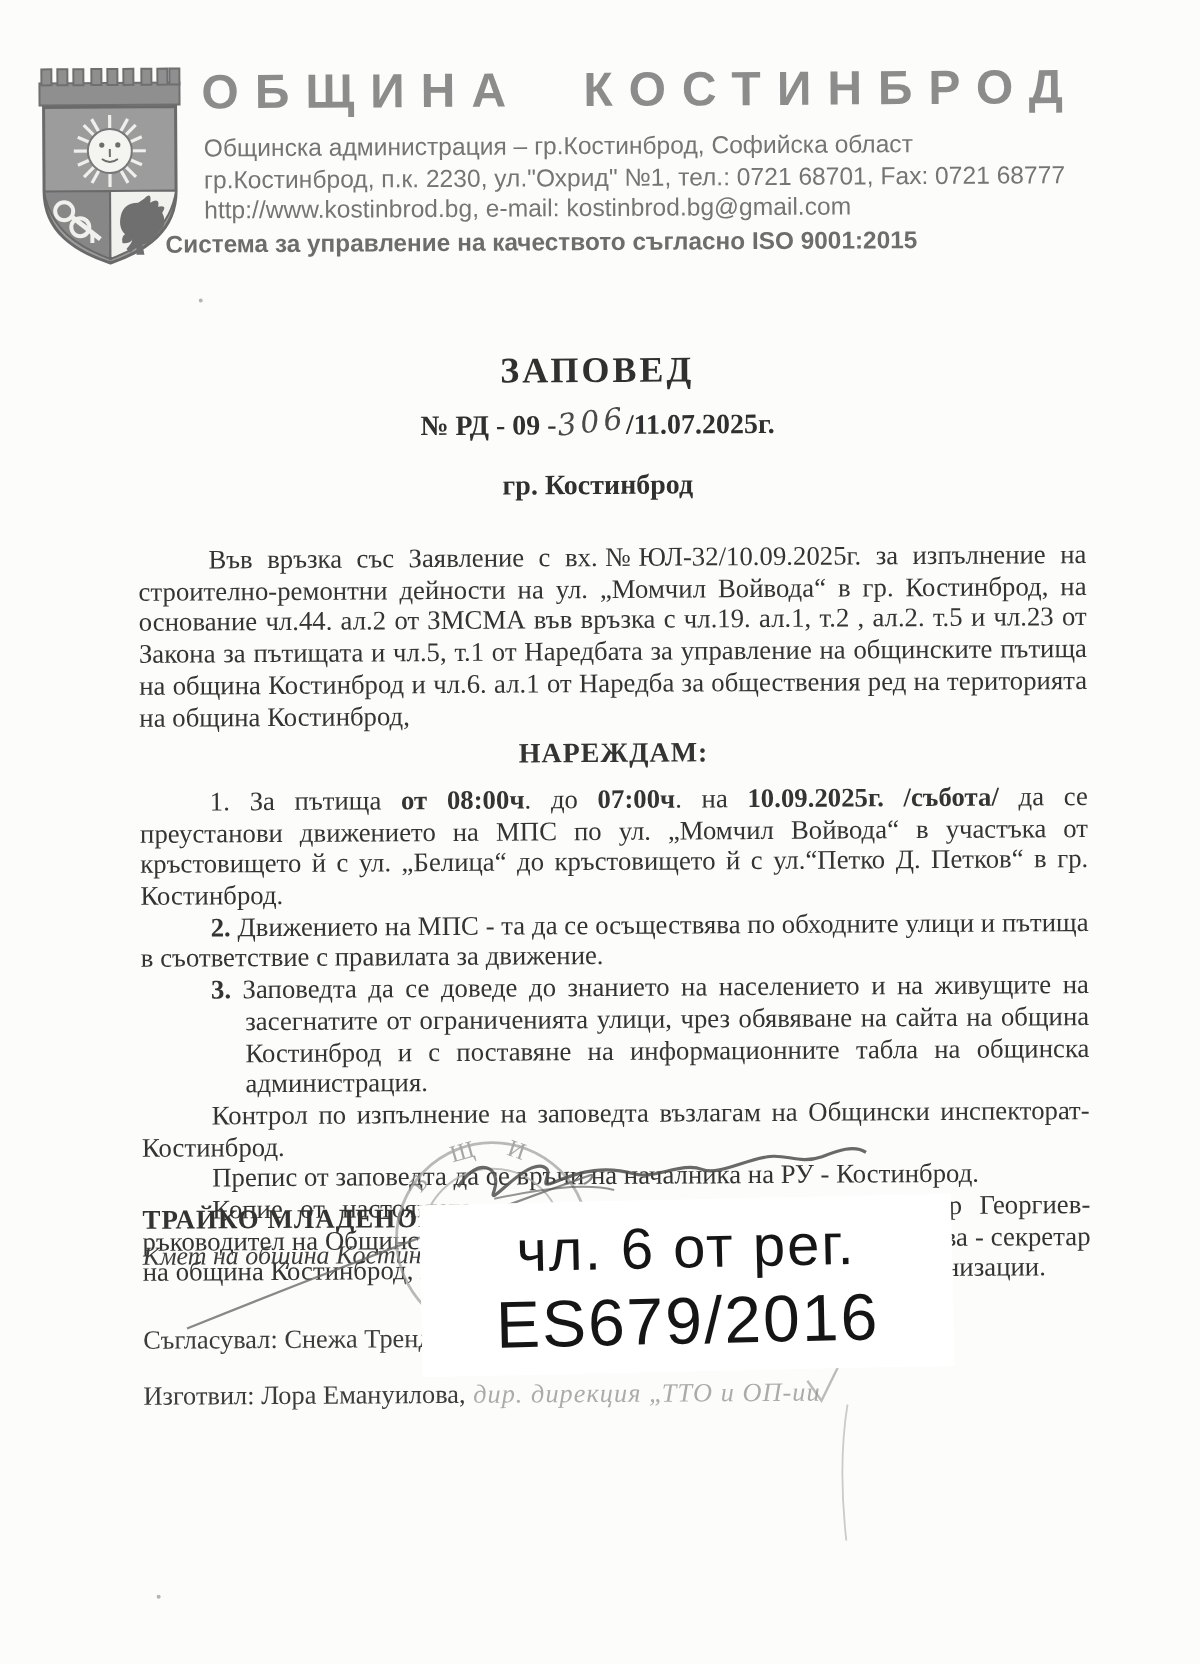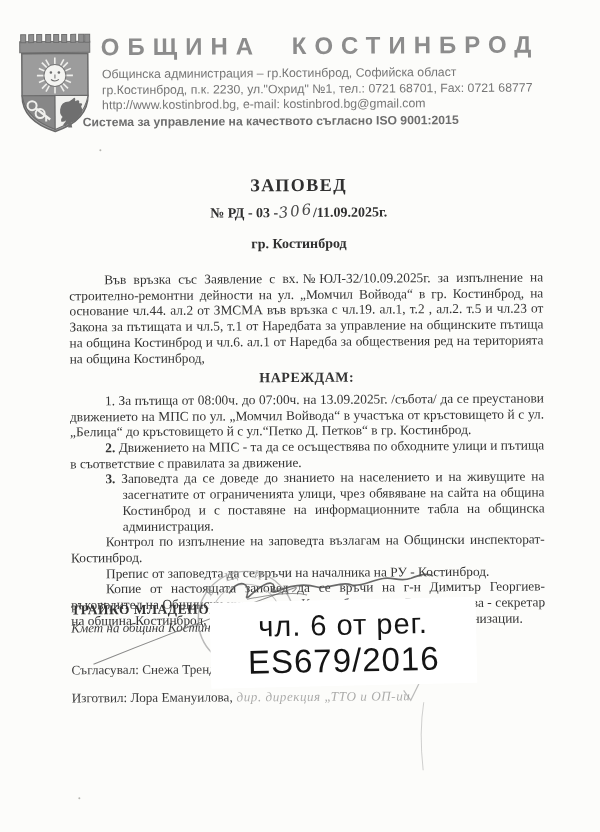--- a/index.html
+++ b/index.html
@@ -62,21 +62,21 @@
     font-size:13.4px;line-height:15.7px;
     text-align:justify;color:#343434;
   }
   .body-text p{margin:0;text-indent:35px;}
   .decree-heading{
     text-align:center;font-weight:bold;font-size:14px;
     margin:5px 0 6px 0 !important;text-indent:0 !important;
     letter-spacing:0.5px;
   }
   .item3{padding-left:52px;text-indent:-17px !important;text-align:justify;}
-  b{font-weight:normal;}
+  b{font-weight:bold;}
   .num-b{font-weight:bold;}
   
   .sig-name{
     position:absolute;left:70px;top:601px;
     font-weight:bold;font-size:13.5px;letter-spacing:0.5px;color:#333;
   }
   .sig-title{
     position:absolute;left:70px;top:619px;
     font-style:italic;font-size:13px;color:#3c3c3c;
   }
@@ -154,30 +154,30 @@
   <div class="addr">
     <div>Общинска администрация – гр.Костинброд, Софийска област</div>
     <div>гр.Костинброд, п.к. 2230, ул."Охрид" №1, тел.: 0721 68701, Fax: 0721 68777</div>
     <div>http://www.kostinbrod.bg, e-mail: kostinbrod.bg@gmail.com</div>
   </div>
 
   <div class="iso-line">Система за управление на качеството съгласно ISO 9001:2015</div>
 
   <div class="doc-title">ЗАПОВЕД</div>
 
-  <div class="order-no"><span>№ РД - 03 -</span><span class="handwritten">306</span><span>/11.09.2025г.</span></div>
+  <div class="order-no"><span>№ РД - 09 -</span><span class="handwritten">306</span><span>/11.07.2025г.</span></div>
 
   <div class="doc-city">гр. Костинброд</div>
 
   <div class="body-text">
     <p>Във връзка със Заявление с вх.№ЮЛ-32/10.09.2025г. за изпълнение на строително-ремонтни дейности на ул. „Момчил Войвода“ в гр. Костинброд, на основание чл.44. ал.2 от ЗМСМА във връзка с чл.19. ал.1, т.2 , ал.2. т.5 и чл.23 от Закона за пътищата и чл.5, т.1 от Наредбата за управление на общинските пътища на община Костинброд и чл.6. ал.1 от Наредба за обществения ред на територията на община Костинброд,</p>
 
     <p class="decree-heading">НАРЕЖДАМ:</p>
 
-    <p><span>1.</span><span> За пътища </span><b>от 08:00ч</b><span>. до </span><b>07:00ч</b><span>. на </span><b>13.09.2025г. /събота/</b><span>  да се преустанови движението на МПС по ул. „Момчил Войвода“ в участъка от кръстовището й с ул. „Белица“ до кръстовището й с ул.“Петко Д. Петков“ в гр. Костинброд.</span></p>
+    <p><span>1.</span><span> За пътища </span><b>от 08:00ч</b><span>. до </span><b>07:00ч</b><span>. на </span><b>10.09.2025г. /събота/</b><span>  да се преустанови движението на МПС по ул. „Момчил Войвода“ в участъка от кръстовището й с ул. „Белица“ до кръстовището й с ул.“Петко Д. Петков“ в гр. Костинброд.</span></p>
 
     <p><span class="num-b">2.</span><span> Движението на МПС - та да се осъществява по обходните улици и пътища в съответствие с правилата за движение.</span></p>
 
     <p class="item3"><span class="num-b">3.</span><span> Заповедта да се доведе до знанието на населението и на живущите на засегнатите от ограниченията улици, чрез обявяване на сайта на община Костинброд и с поставяне на информационните табла на общинска администрация.</span></p>
 
     <p>Контрол по изпълнение на заповедта възлагам на  Общински инспекторат-Костинброд.</p>
     <p>Препис от заповедта да се връчи на началника на РУ - Костинброд.</p>
     <p>Копие от настоящата заповед да се връчи на г-н Димитър Георгиев- ръководител на Общински инспекторат-Костинброд, г-жа Валя Иванова - секретар на община Костинброд, Костинброд и всички държавни органи и организации.</p>
   </div>
 

